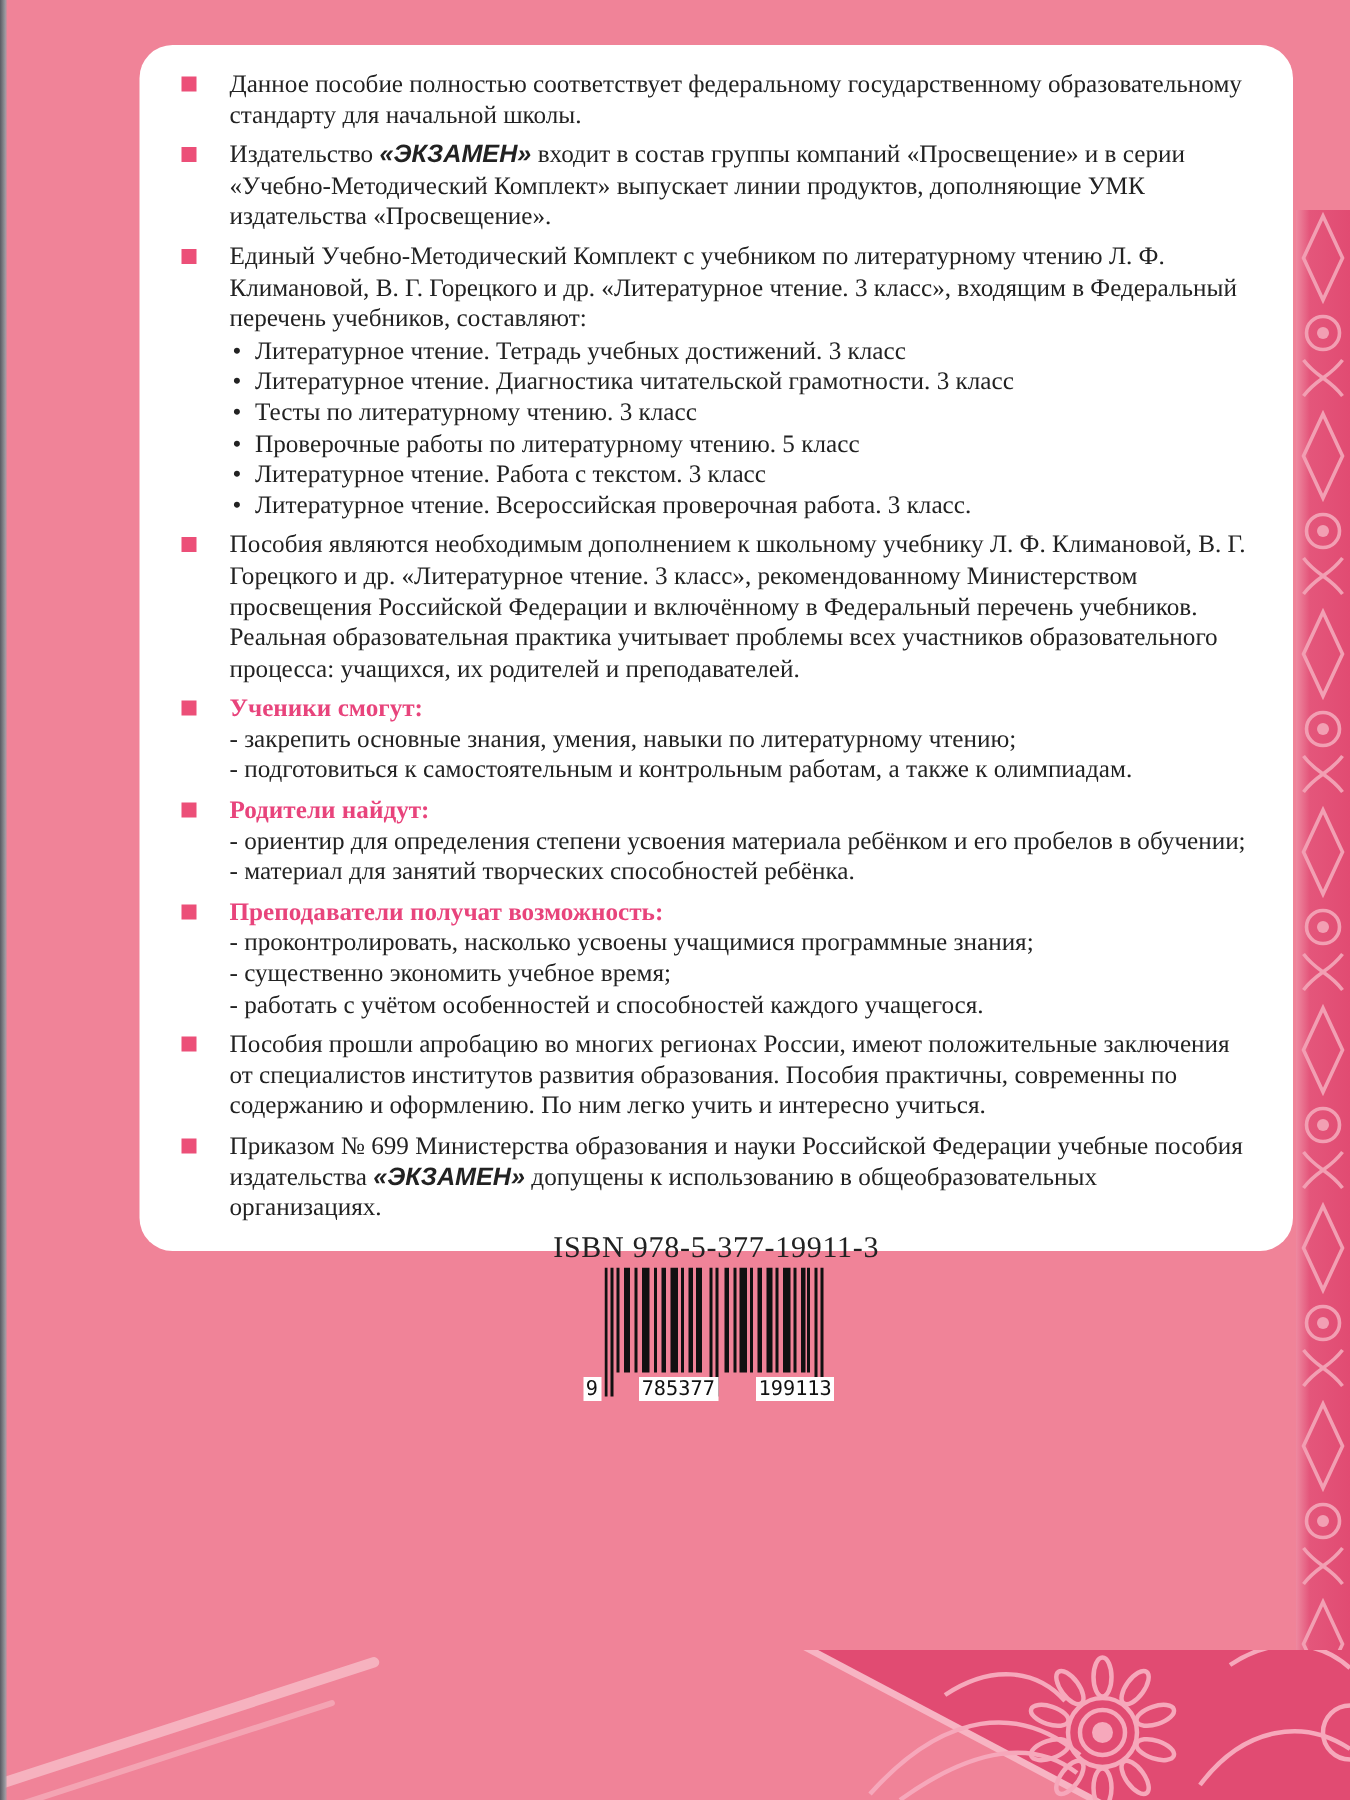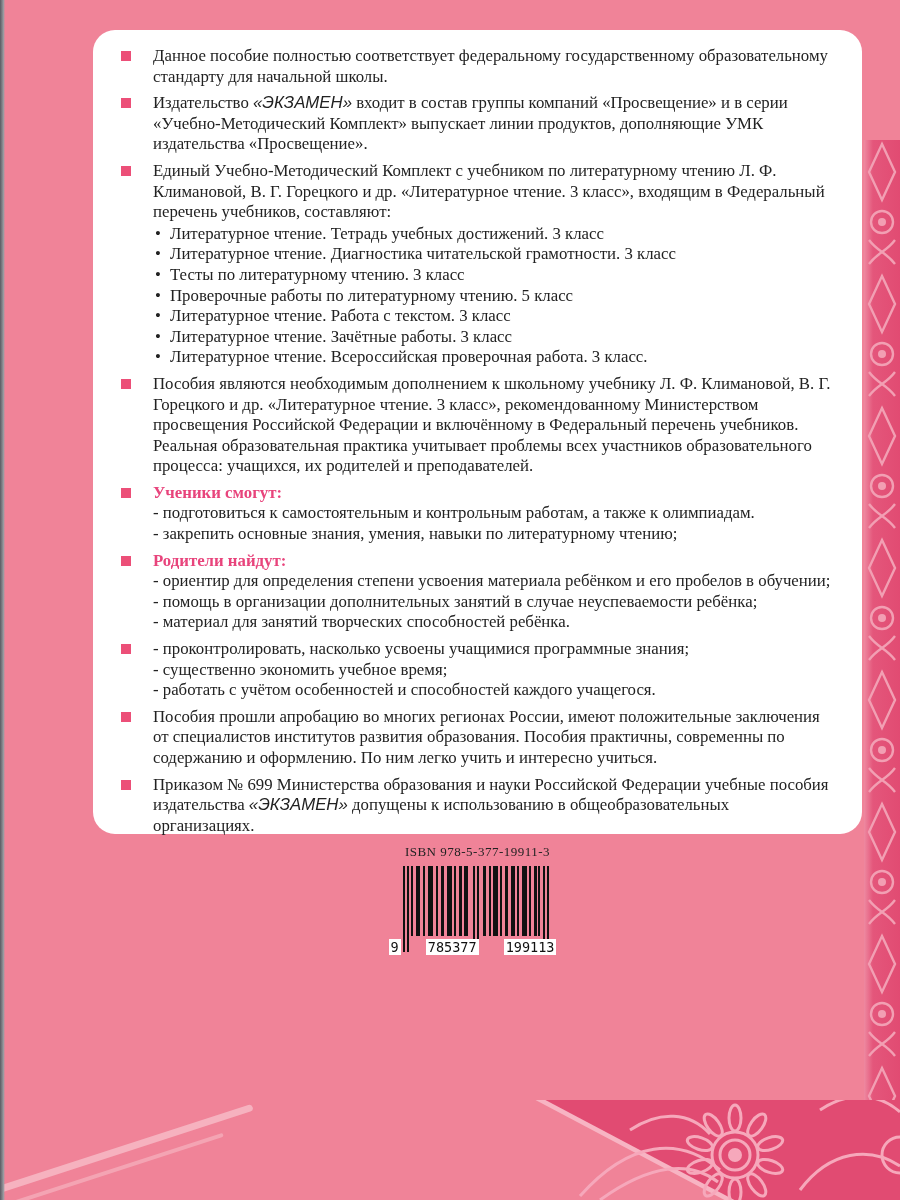--- a/index.html
+++ b/index.html
@@ -63,33 +63,33 @@
     display:flex;flex-direction:column;
     font-size:16.8px;line-height:20.6px;
   }
   .bullet-item{display:flex;margin-bottom:6px;}
   .sq{
     flex:0 0 10px;width:10px;height:10px;margin-top:5px;
     background:var(--marker);
   }
   .bt{margin-left:22px;flex:1;}
   .heading{color:var(--accent);font-weight:bold;}
-  .exam{font-family:"Liberation Sans",sans-serif;font-weight:normal;font-style:italic;}
+  .exam{font-family:"Liberation Sans",sans-serif;font-weight:bold;font-style:italic;}
   .brand{font-weight:normal;}
   ul.series{list-style:none;margin-top:1px;}
   ul.series li{padding-left:2px;}
   ul.series li .dot{display:inline-block;width:15px;}
   ul.series li.first{font-weight:bold;}
   .dash-line{}
   
   .barcode-block{
     margin-top:auto;align-self:center;text-align:center;
     padding-bottom:6px;
   }
-  .isbn-label{font-size:13px;margin-bottom:3px;letter-spacing:.5px;}
+  .isbn-label{font-size:20px;margin-bottom:3px;letter-spacing:.5px;}
   .barcode-wrap{position:relative;width:150px;margin:0 auto;height:88px;}
   .barcode-digits{
     position:absolute;left:-14px;right:-4px;bottom:-1px;height:16px;
     font-family:"DejaVu Sans Mono",monospace;font-size:13.5px;line-height:16px;
     display:flex;justify-content:space-between;color:#111;
   }
   .barcode-digits span{background:#fff;padding:0 2px;}
 </style>
 </head>
 <body>
@@ -167,53 +167,52 @@
   <div class="bullet-item">
     <span class="sq"></span>
     <div class="bt">
       <span>Единый Учебно-Методический Комплект с учебником по литературному чтению Л. Ф. Климановой, В. Г. Горецкого и др. «Литературное чтение. 3 класс», входящим в Федеральный перечень учебников, составляют:</span>
       <ul class="series">
         <li><span class="dot">•</span><span>Литературное чтение. Тетрадь учебных достижений. 3 класс</span></li>
         <li><span class="dot">•</span><span>Литературное чтение. Диагностика читательской грамотности. 3 класс</span></li>
         <li><span class="dot">•</span><span>Тесты по литературному чтению. 3 класс</span></li>
         <li><span class="dot">•</span><span>Проверочные работы по литературному чтению. 5 класс</span></li>
         <li><span class="dot">•</span><span>Литературное чтение. Работа с текстом. 3 класс</span></li>
-        <li><span class="dot">•</span><span>Литературное чтение. Зачётные работы. 3 класс</span></li>
         <li><span class="dot">•</span><span>Литературное чтение. Всероссийская проверочная работа. 3 класс.</span></li>
       </ul>
     </div>
   </div>
 
   <div class="bullet-item">
     <span class="sq"></span>
     <div class="bt">Пособия являются необходимым дополнением к школьному учебнику Л. Ф. Климановой, В. Г. Горецкого и др. «Литературное чтение. 3 класс», рекомендованному Министерством просвещения Российской Федерации и включённому в Федеральный перечень учебников. Реальная образовательная практика учитывает проблемы всех участников образовательного процесса: учащихся, их родителей и преподавателей.</div>
   </div>
 
   <div class="bullet-item">
     <span class="sq"></span>
     <div class="bt">
       <div class="heading">Ученики смогут:</div>
+      <div class="dash-line">- закрепить основные знания, умения, навыки по литературному чтению;</div>
       <div class="dash-line">- подготовиться к самостоятельным и контрольным работам, а также к олимпиадам.</div>
-      <div class="dash-line">- закрепить основные знания, умения, навыки по литературному чтению;</div>
     </div>
   </div>
 
   <div class="bullet-item">
     <span class="sq"></span>
     <div class="bt">
       <div class="heading">Родители найдут:</div>
       <div class="dash-line">- ориентир для определения степени усвоения материала ребёнком и его пробелов в обучении;</div>
-      <div class="dash-line">- помощь в организации дополнительных занятий в случае неуспеваемости ребёнка;</div>
       <div class="dash-line">- материал для занятий творческих способностей ребёнка.</div>
     </div>
   </div>
 
   <div class="bullet-item">
     <span class="sq"></span>
     <div class="bt">
+      <div class="heading">Преподаватели получат возможность:</div>
       <div class="dash-line">- проконтролировать, насколько усвоены учащимися программные знания;</div>
       <div class="dash-line">- существенно экономить учебное время;</div>
       <div class="dash-line">- работать с учётом особенностей и способностей каждого учащегося.</div>
     </div>
   </div>
 
   <div class="bullet-item">
     <span class="sq"></span>
     <div class="bt">Пособия прошли апробацию во многих регионах России, имеют положительные заключения от специалистов институтов развития образования. Пособия практичны, современны по содержанию и оформлению. По ним легко учить и интересно учиться.</div>
   </div>

